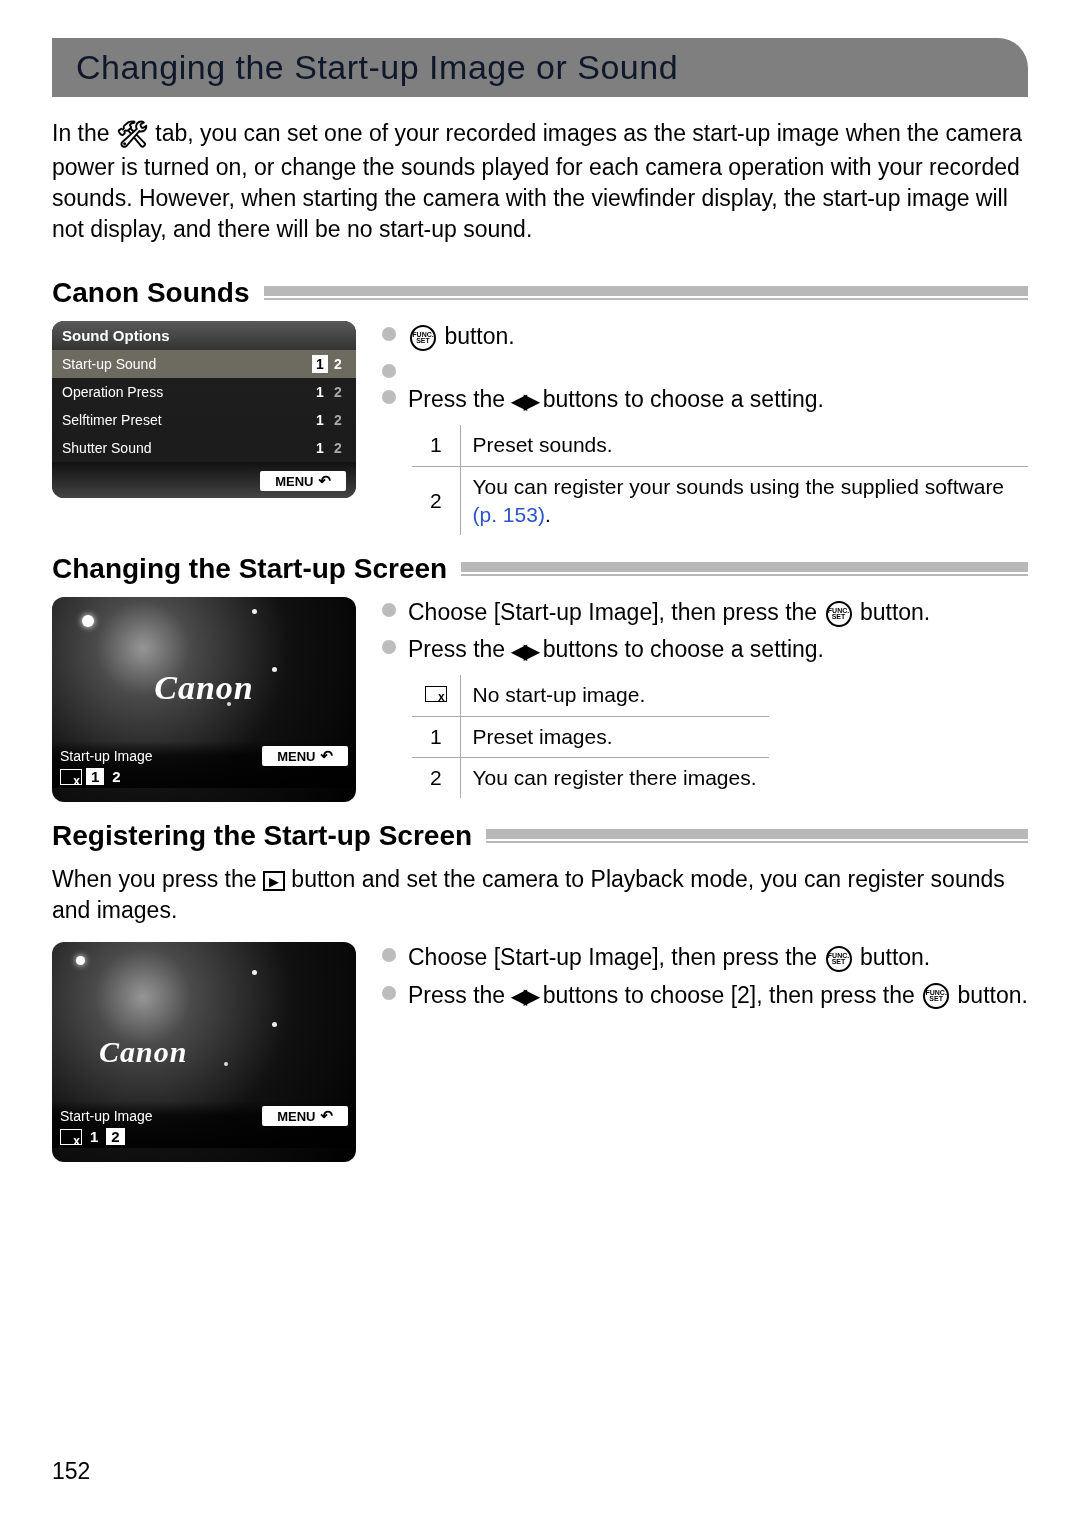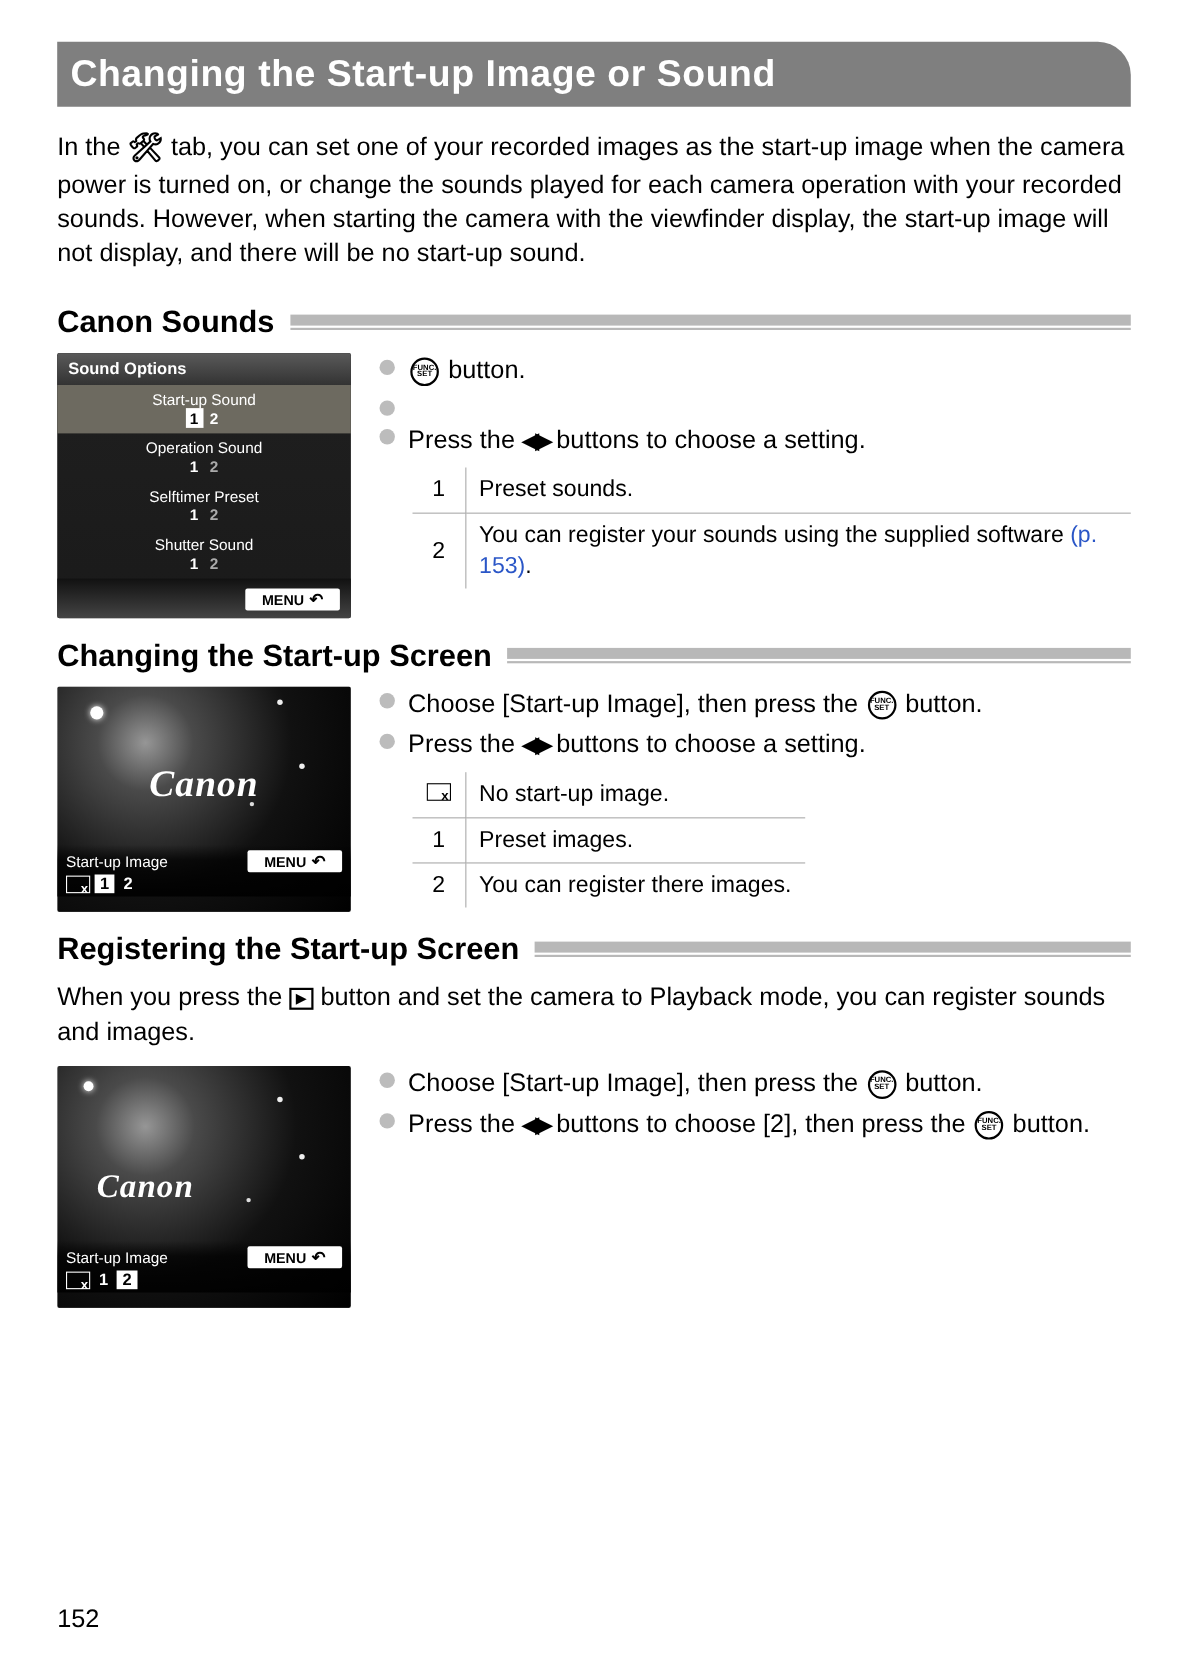--- a/index.html
+++ b/index.html
@@ -7,24 +7,24 @@
     background: #fff;
     width: 1080px;
     height: 1521px;
     font-family: Arial, Helvetica, sans-serif;
     color: #000;
     padding: 38px 52px 20px 52px;
     position: relative;
   }
   .title-banner {
     background: #7f7f7f;
-    color: #ffffff;
-    font-weight: 700;
+    color: #0f172a;
+    font-weight: 400;
     font-size: 34px;
-    padding: 10px 12px;
+    padding: 10px 24px;
     border-top-right-radius: 30px;
     margin-bottom: 20px;
     letter-spacing: 0.5px;
   }
   .intro {
     font-size: 23px;
     line-height: 1.35;
     margin-bottom: 32px;
   }
   .tools-icon {
@@ -52,45 +52,44 @@
   }
   .bar-thick { height: 10px; background: #b8b8b8; }
   .bar-thin { height: 2px; background: #b8b8b8; }
   .section-body {
     display: flex;
     gap: 24px;
     margin-bottom: 18px;
     align-items: flex-start;
   }
   .lcd {
-    width: 267px;
+    width: 304px;
     color: #fff;
     font-family: Arial, sans-serif;
     font-size: 15px;
-    border-radius: 2px;
+    border-radius: 12px;
     overflow: hidden;
     flex-shrink: 0;
   }
   .lcd-a {
     background: linear-gradient(#0f0f0f,#1f1f1f 10%,#1a1a1a);
     padding: 0;
   }
   .lcd-title {
     background: linear-gradient(#5a5a5a,#333);
     padding: 6px 10px;
     font-weight: bold;
     font-size: 15px;
   }
   .lcd-row {
     display: flex;
     padding: 5px 10px;
     align-items: center;
     justify-content: space-between;
     font-size: 14px;
-    flex-direction: column;
   }
   .lcd-row.sel { background: #6d6a60; }
   .lcd-label { flex: 1; }
   .lcd-vals { display: flex; gap: 2px; }
   .nb {
     width: 16px; height: 18px;
     display: inline-flex; align-items: center; justify-content: center;
     color: #aaa;
     font-weight: bold;
   }
@@ -266,21 +265,21 @@
   <div class="lcd lcd-a">
     <div class="lcd-title">Sound Options</div>
     <div class="lcd-row sel">
       <span class="lcd-label">Start-up Sound</span>
       <span class="lcd-vals">
           <span class="nb act-white">1</span>
           <span class="nb act-orange">2</span>
         </span>
     </div>
     <div class="lcd-row">
-      <span class="lcd-label">Operation Sound</span>
+      <span class="lcd-label">Operation Press</span>
       <span class="lcd-vals">
           <span class="nb" style="color:#fff">1</span>
           <span class="nb">2</span>
         </span>
     </div>
     <div class="lcd-row">
       <span class="lcd-label">Selftimer Preset</span>
       <span class="lcd-vals">
           <span class="nb" style="color:#fff">1</span>
           <span class="nb">2</span>

